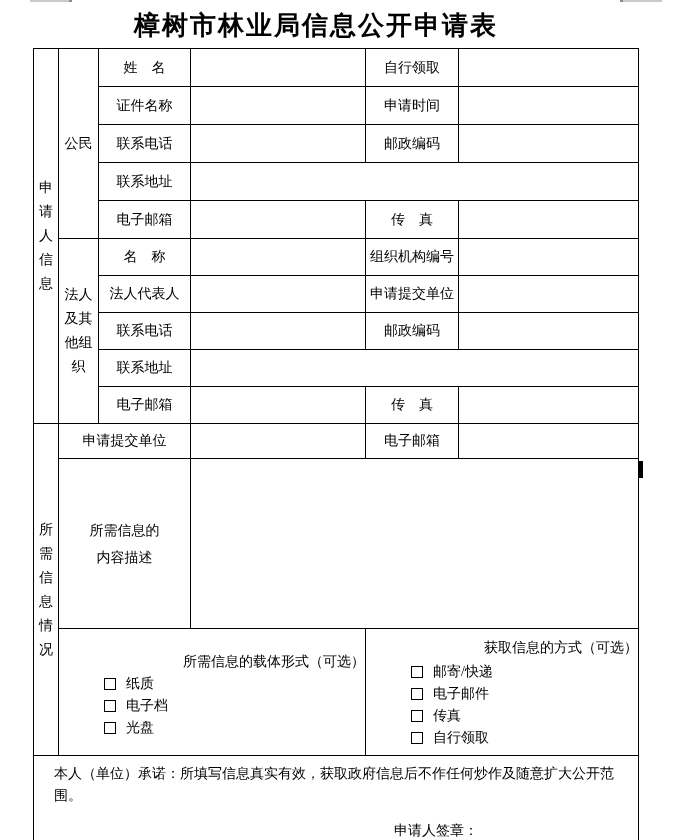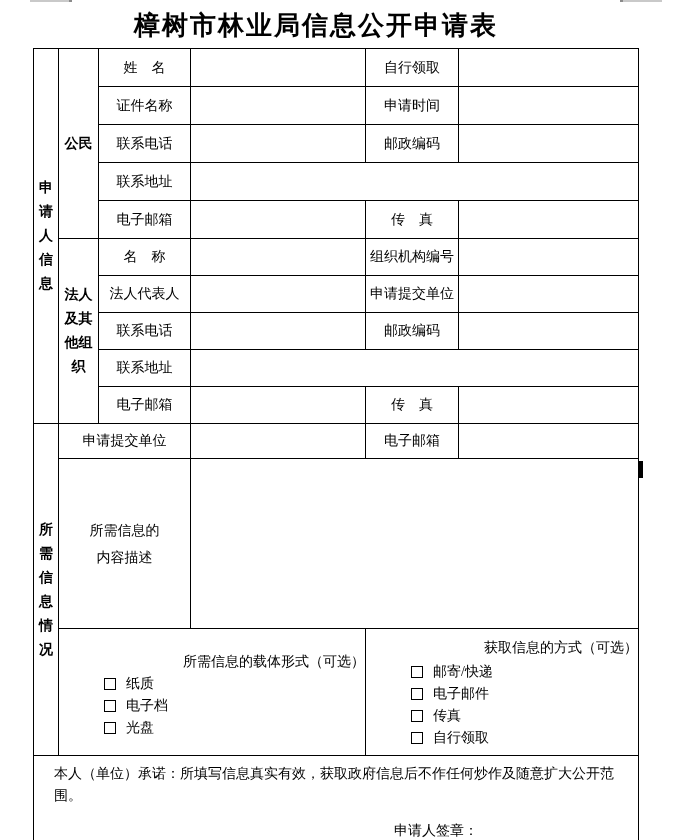--- a/index.html
+++ b/index.html
@@ -24,21 +24,21 @@
   table.form {
     position:absolute; left:33px; top:48px;
     width:605px; border-collapse:collapse; table-layout:fixed;
   }
   td {
     border:1.5px solid #000; padding:0;
     font-size:14px; text-align:center; vertical-align:middle;
     overflow:hidden;
   }
   td.lbl { white-space:nowrap; }
-  td.vl  { word-break:break-all; line-height:24px; padding:0 3px;font-weight:bold; }
+  td.vl  { word-break:break-all; line-height:24px; padding:0 3px; }
   td.desc-lbl { white-space:pre-line; line-height:27px; }
   td.fill { background:#fff; }
 
   td.optcell { text-align:right; vertical-align:top; }
   .opt-title { line-height:22px; }
   .opt-title.carrier { margin:22px 0 0 19px; }
   .opt-title.obtain  { margin:8px 0 2px 26px; }
   .opt { display:flex; align-items:center; height:22px; margin-left:45px; }
   .cbox {
     display:inline-block; width:10px; height:10px;

